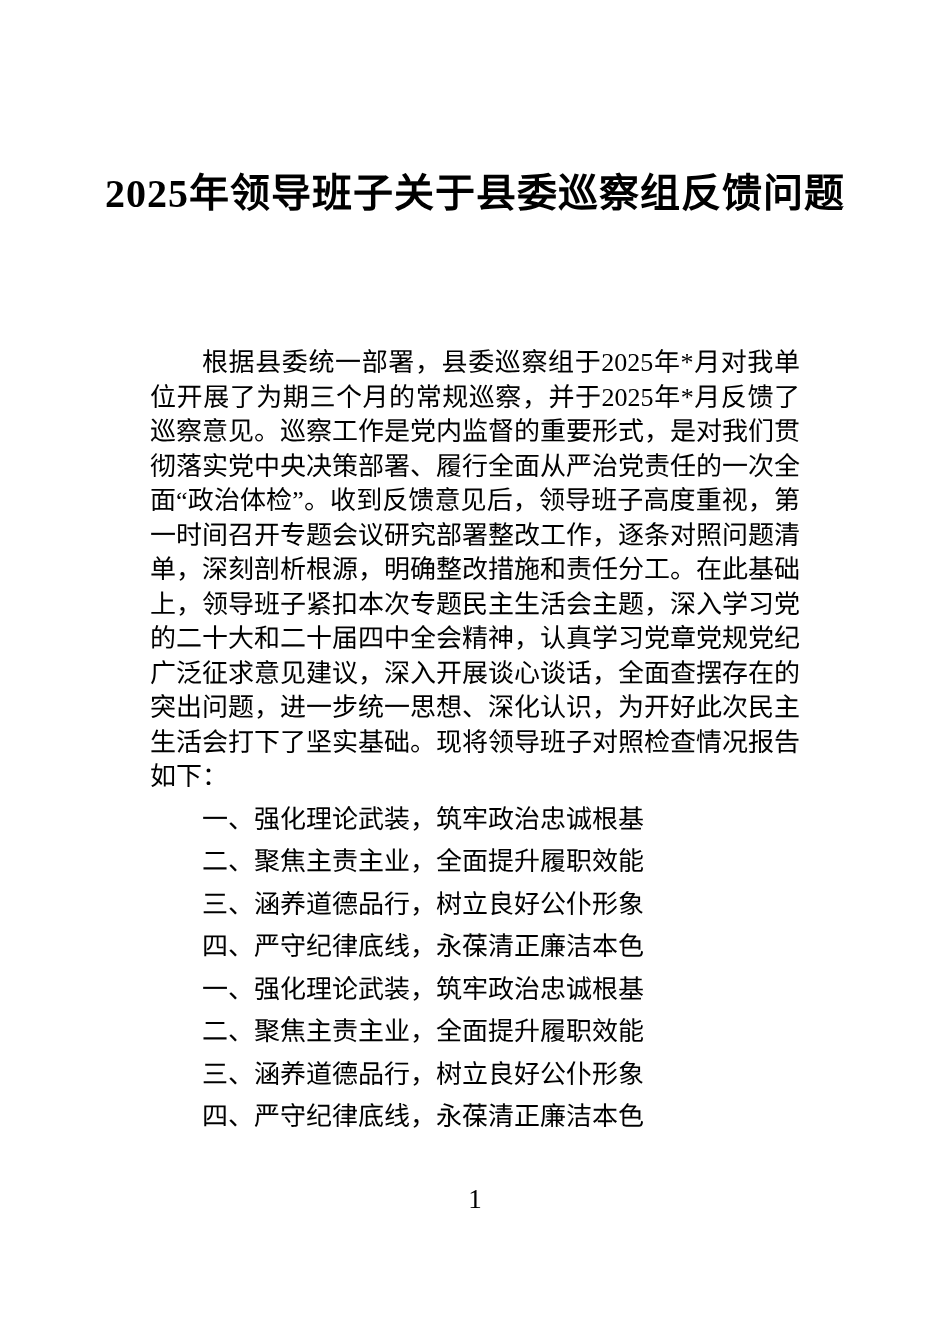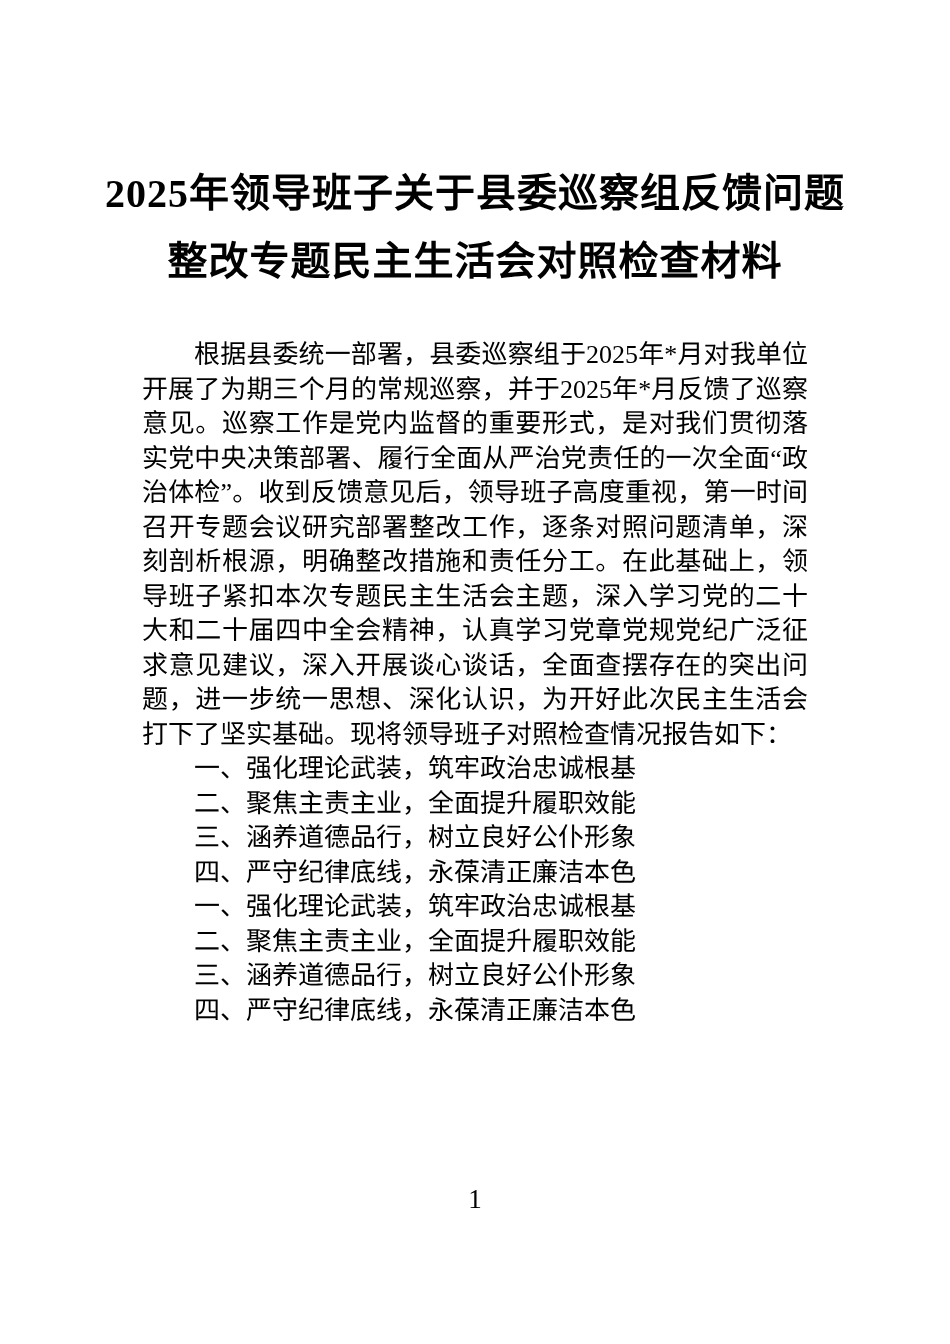--- a/index.html
+++ b/index.html
@@ -31,42 +31,41 @@
     position: absolute;
     top: 338px;
     left: 142px;
     width: 666px;
     font-size: 26px;
     line-height: 34.5px;
     text-align: justify;
     text-justify: inter-ideograph;
   }
   .content p {
-    margin: 0;
+    margin: 8px;
     padding: 0;
     text-indent: 52px;
   }
   .page-num {
     position: absolute;
     top: 1184px;
     left: 0;
     width: 100%;
     text-align: center;
     font-size: 27px;
     line-height: 30px;
   }
 </style>
 </head>
 <body>
 
 <div class="page">
 
   <div class="doc-title">
     <div>2025年领导班子关于县委巡察组反馈问题</div>
-    <div>整改专题民主生活会对照检查材料</div>
   </div>
 
   <div class="content">
     <p>根据县委统一部署，县委巡察组于2025年*月对我单位开展了为期三个月的常规巡察，并于2025年*月反馈了巡察意见。巡察工作是党内监督的重要形式，是对我们贯彻落实党中央决策部署、履行全面从严治党责任的一次全面“政治体检”。收到反馈意见后，领导班子高度重视，第一时间召开专题会议研究部署整改工作，逐条对照问题清单，深刻剖析根源，明确整改措施和责任分工。在此基础上，领导班子紧扣本次专题民主生活会主题，深入学习党的二十大和二十届四中全会精神，认真学习党章党规党纪广泛征求意见建议，深入开展谈心谈话，全面查摆存在的突出问题，进一步统一思想、深化认识，为开好此次民主生活会打下了坚实基础。现将领导班子对照检查情况报告如下：</p>
     <p>一、强化理论武装，筑牢政治忠诚根基</p>
     <p>二、聚焦主责主业，全面提升履职效能</p>
     <p>三、涵养道德品行，树立良好公仆形象</p>
     <p>四、严守纪律底线，永葆清正廉洁本色</p>
     <p>一、强化理论武装，筑牢政治忠诚根基</p>
     <p>二、聚焦主责主业，全面提升履职效能</p>

